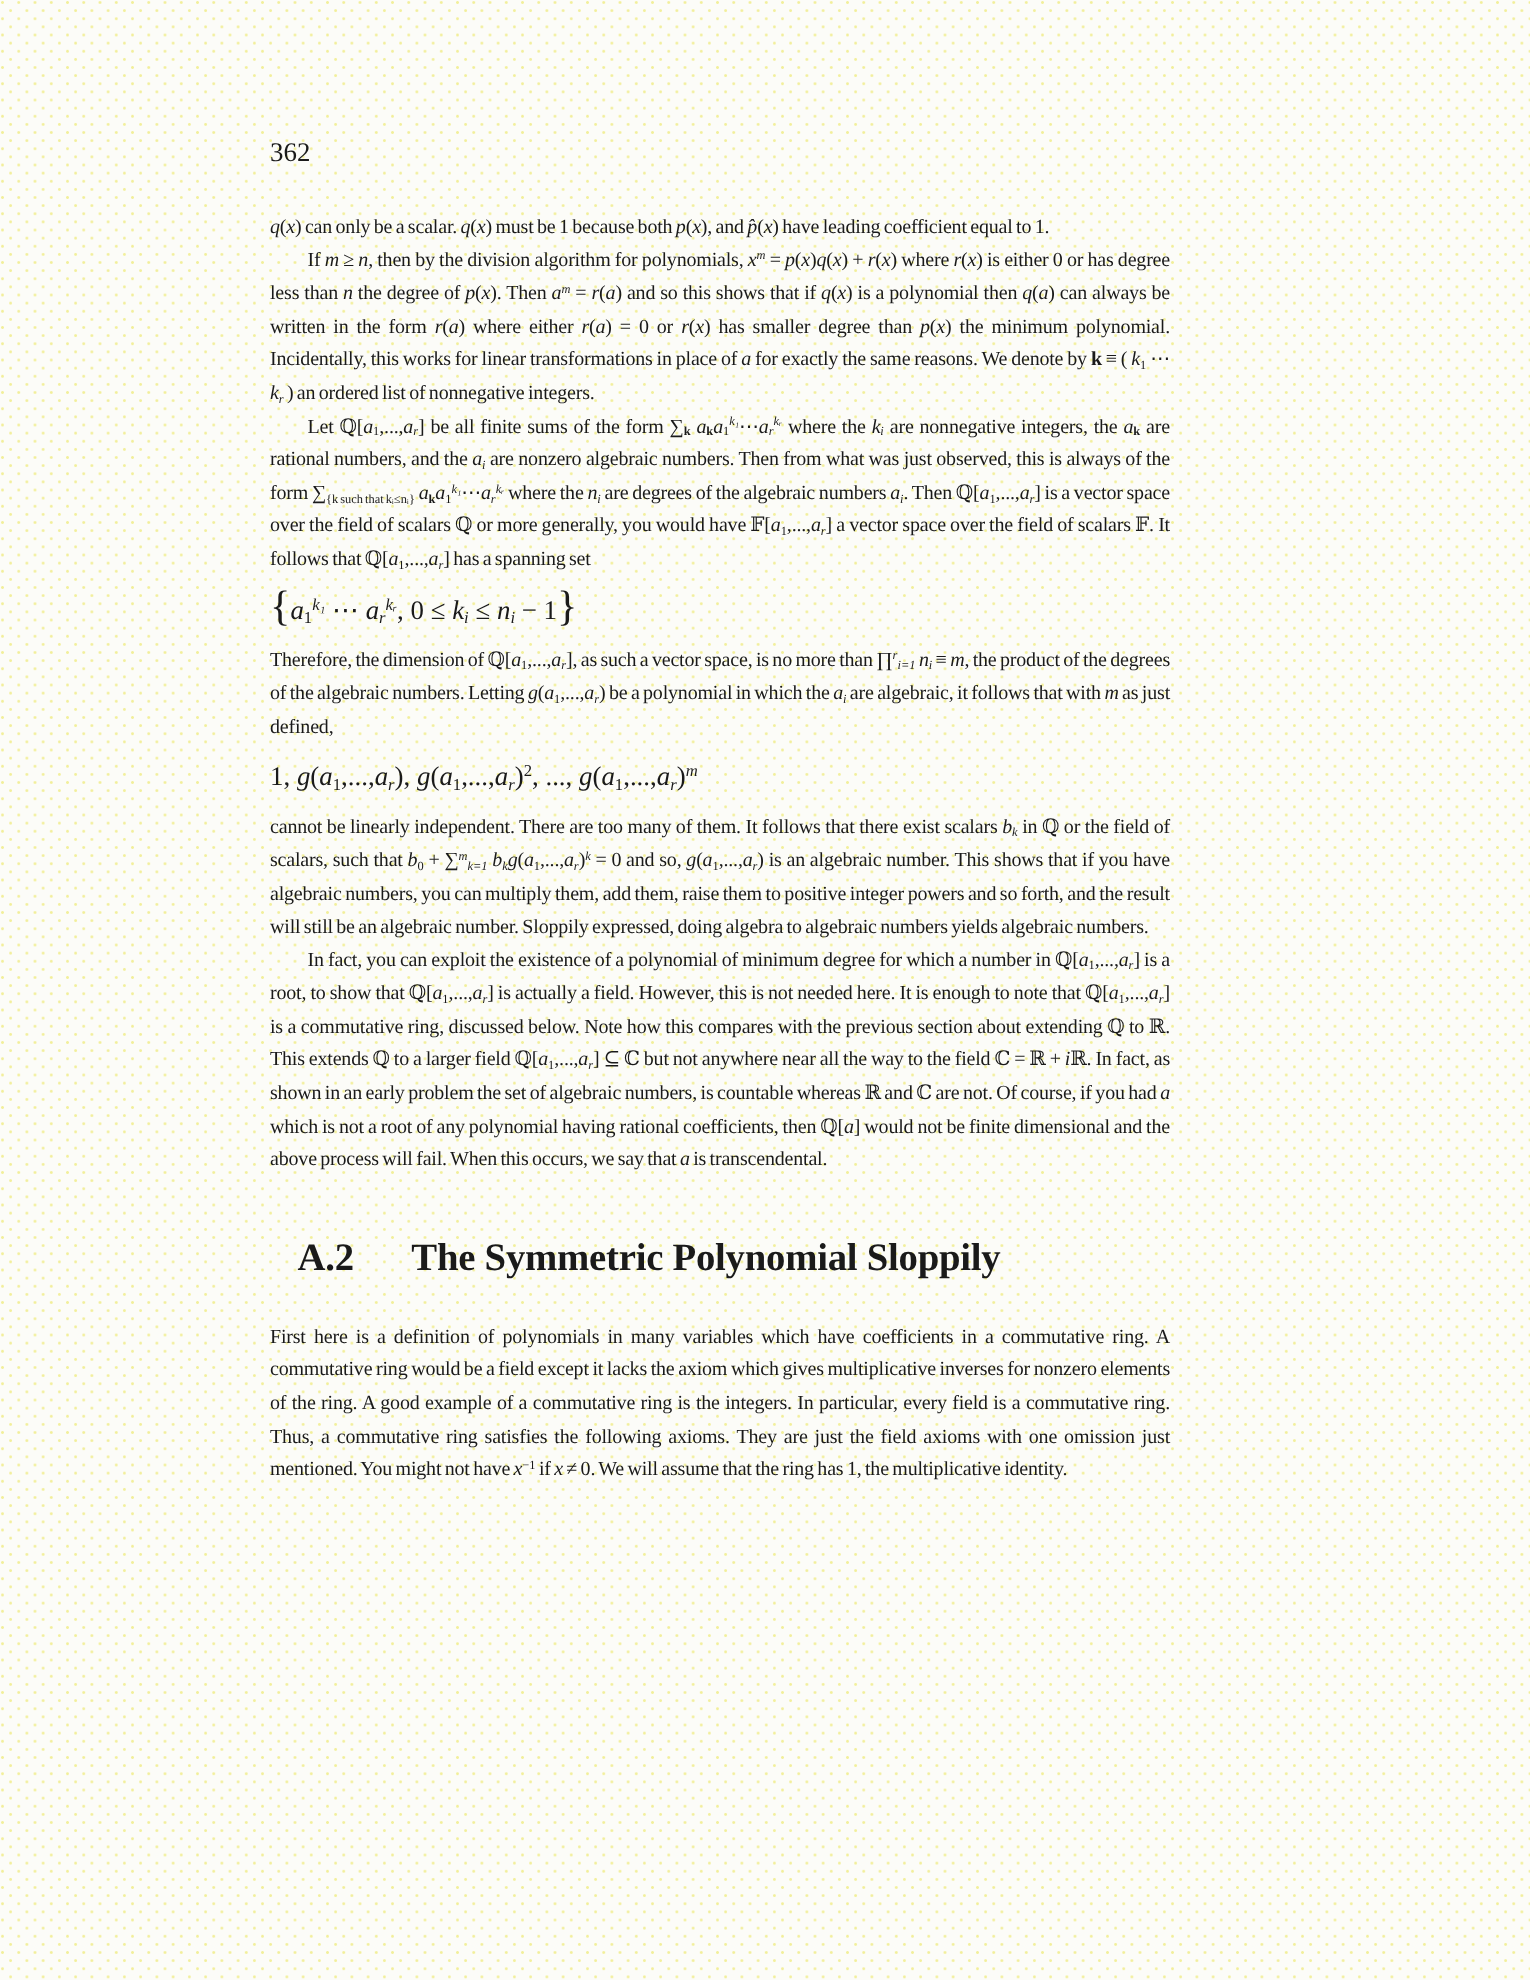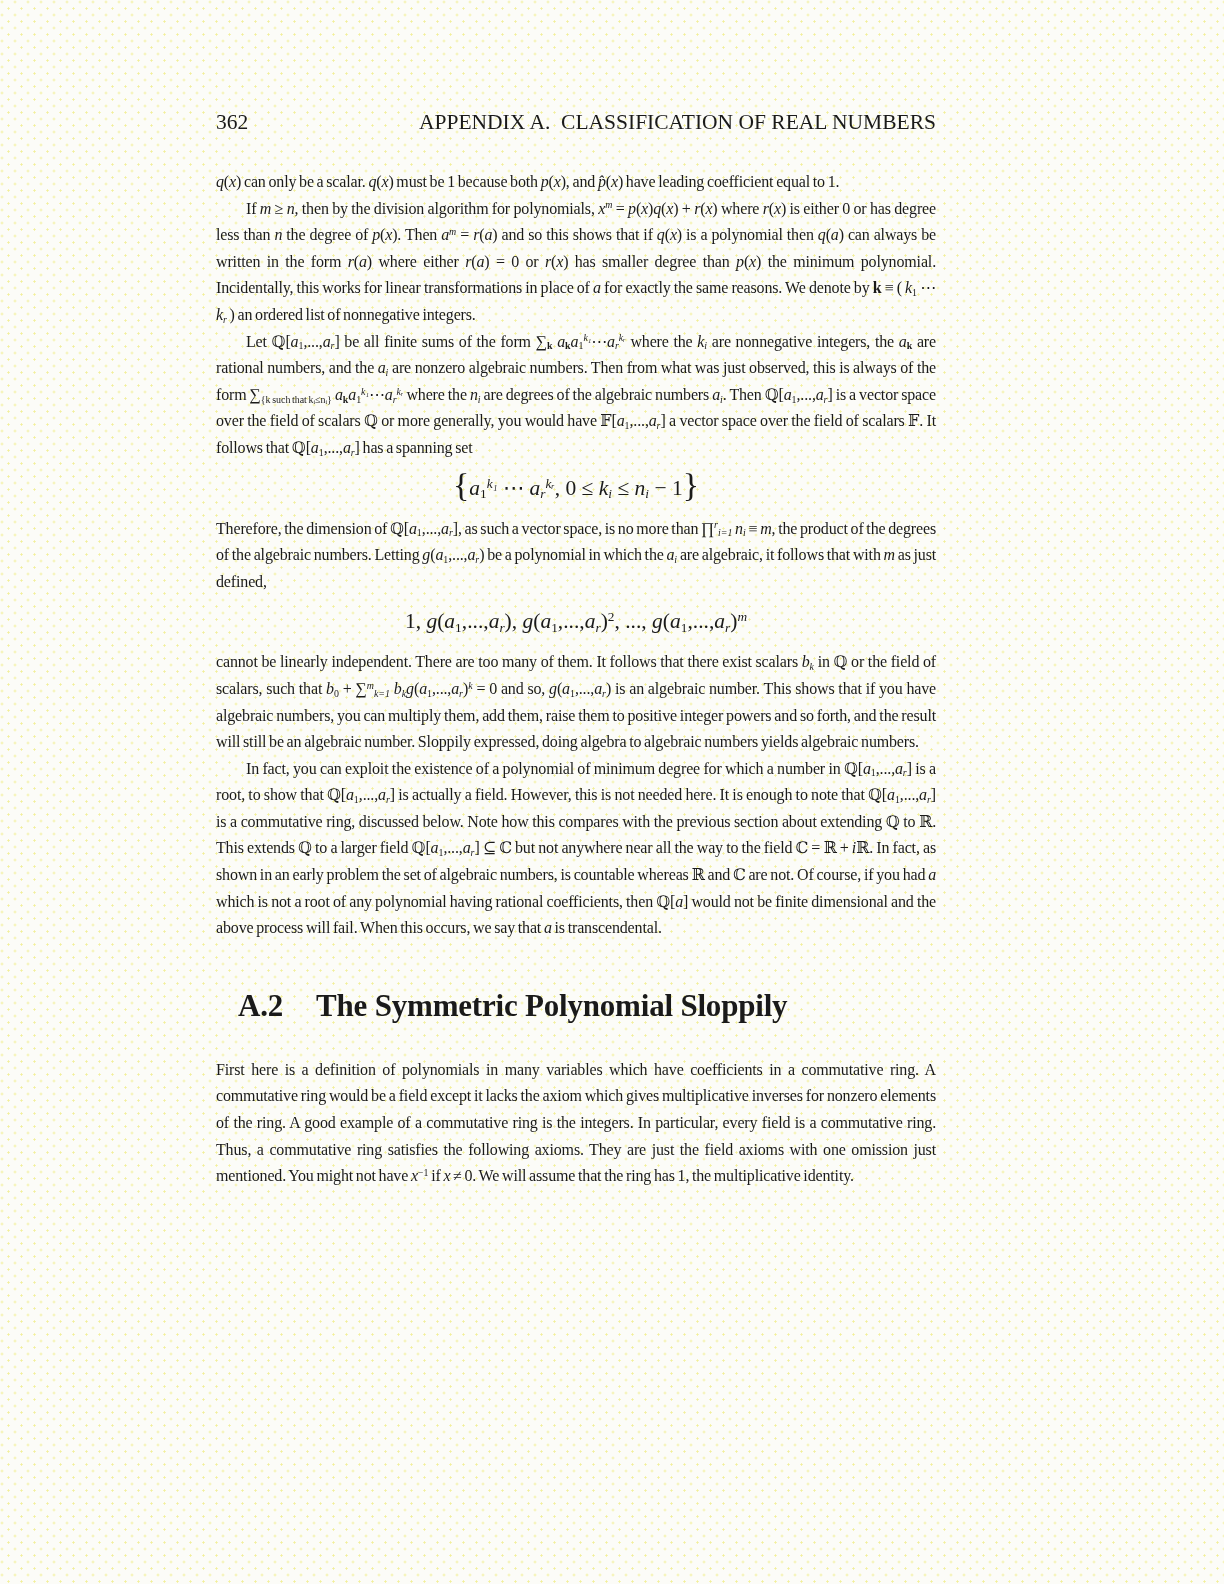--- a/index.html
+++ b/index.html
@@ -23,43 +23,42 @@
   .pg-header{
     display:flex;justify-content:space-between;align-items:center;
     font-size:21.5px;margin-bottom:34px;white-space:pre;
   }
   p.body{
     margin:0;font-size:16px;line-height:26.6px;text-align:justify;
     letter-spacing:-0.15px;word-spacing:-1.1px;
   }
   p.indent{text-indent:30px;}
   .equation{
-    font-size:21.5px;line-height:30px;text-align:center;
+    font-size:21.5px;line-height:30px;text-align:left;
     margin:11px 0 13px;letter-spacing:0;word-spacing:0;
   }
   h2.section{
-    display:flex;gap:33px;align-items:baseline;
+    display:flex;gap:46px;align-items:baseline;
     font-size:31px;font-weight:700;letter-spacing:-0.2px;
     margin:46px 0 33px;padding-left:22px;
   }
   
   .r-i{font-style:italic;}
   .r-b{font-weight:700;}
   .r-sup{font-size:62%;position:relative;top:-0.52em;line-height:0;letter-spacing:0;}
   .r-sub{font-size:62%;position:relative;top:0.28em;line-height:0;letter-spacing:0;}
   .r-big{font-size:158%;line-height:0;position:relative;top:0.05em;}
 </style>
 </head>
 <body>
 
 <div class="sheet">
 
   <div class="pg-header">
     <span>362</span>
-    <span>APPENDIX A.  CLASSIFICATION OF REAL NUMBERS</span>
   </div>
 
   <p class="body"><span class="r-i">q</span><span>(</span><span class="r-i">x</span><span>) can only be a scalar. </span><span class="r-i">q</span><span>(</span><span class="r-i">x</span><span>) must be 1 because both </span><span class="r-i">p</span><span>(</span><span class="r-i">x</span><span>), and </span><span class="r-i">p̂</span><span>(</span><span class="r-i">x</span><span>) have leading coefficient equal to 1.</span></p>
 
   <p class="body indent"><span>If </span><span class="r-i">m</span><span> ≥ </span><span class="r-i">n</span><span>, then by the division algorithm for polynomials, </span><span class="r-i">x</span><span class="r-sup r-i">m</span><span> = </span><span class="r-i">p</span><span>(</span><span class="r-i">x</span><span>)</span><span class="r-i">q</span><span>(</span><span class="r-i">x</span><span>)</span><span> + </span><span class="r-i">r</span><span>(</span><span class="r-i">x</span><span>)</span><span> where </span><span class="r-i">r</span><span>(</span><span class="r-i">x</span><span>)</span><span> is either 0 or has degree less than </span><span class="r-i">n</span><span> the degree of </span><span class="r-i">p</span><span>(</span><span class="r-i">x</span><span>). Then </span><span class="r-i">a</span><span class="r-sup r-i">m</span><span> = </span><span class="r-i">r</span><span>(</span><span class="r-i">a</span><span>)</span><span> and so this shows that if </span><span class="r-i">q</span><span>(</span><span class="r-i">x</span><span>)</span><span> is a polynomial then </span><span class="r-i">q</span><span>(</span><span class="r-i">a</span><span>)</span><span> can always be written in the form </span><span class="r-i">r</span><span>(</span><span class="r-i">a</span><span>)</span><span> where either </span><span class="r-i">r</span><span>(</span><span class="r-i">a</span><span>)</span><span> = 0 or </span><span class="r-i">r</span><span>(</span><span class="r-i">x</span><span>)</span><span> has smaller degree than </span><span class="r-i">p</span><span>(</span><span class="r-i">x</span><span>)</span><span> the minimum polynomial. Incidentally, this works for linear transformations in place of </span><span class="r-i">a</span><span> for exactly the same reasons. We denote by </span><span class="r-b">k</span><span> ≡ ( </span><span class="r-i">k</span><span class="r-sub">1</span><span>  ⋯  </span><span class="r-i">k</span><span class="r-sub r-i">r</span><span> ) an ordered list of nonnegative integers.</span></p>
 
   <p class="body indent"><span>Let ℚ[</span><span class="r-i">a</span><span class="r-sub">1</span><span>,...,</span><span class="r-i">a</span><span class="r-sub r-i">r</span><span>] be all finite sums of the form </span><span>∑</span><span class="r-sub r-b">k</span><span> </span><span class="r-i">a</span><span class="r-sub r-b">k</span><span class="r-i">a</span><span class="r-sub">1</span><span class="r-sup r-i">k₁</span><span>⋯</span><span class="r-i">a</span><span class="r-sub r-i">r</span><span class="r-sup r-i">kᵣ</span><span> where the </span><span class="r-i">k</span><span class="r-sub r-i">i</span><span> are nonnegative integers, the </span><span class="r-i">a</span><span class="r-sub r-b">k</span><span> are rational numbers, and the </span><span class="r-i">a</span><span class="r-sub r-i">i</span><span> are nonzero algebraic numbers. Then from what was just observed, this is always of the form </span><span>∑</span><span class="r-sub">{k such that kᵢ≤nᵢ}</span><span> </span><span class="r-i">a</span><span class="r-sub r-b">k</span><span class="r-i">a</span><span class="r-sub">1</span><span class="r-sup r-i">k₁</span><span>⋯</span><span class="r-i">a</span><span class="r-sub r-i">r</span><span class="r-sup r-i">kᵣ</span><span> where the </span><span class="r-i">n</span><span class="r-sub r-i">i</span><span> are degrees of the algebraic numbers </span><span class="r-i">a</span><span class="r-sub r-i">i</span><span>. Then ℚ[</span><span class="r-i">a</span><span class="r-sub">1</span><span>,...,</span><span class="r-i">a</span><span class="r-sub r-i">r</span><span>] is a vector space over the field of scalars ℚ or more generally, you would have 𝔽[</span><span class="r-i">a</span><span class="r-sub">1</span><span>,...,</span><span class="r-i">a</span><span class="r-sub r-i">r</span><span>] a vector space over the field of scalars 𝔽. It follows that ℚ[</span><span class="r-i">a</span><span class="r-sub">1</span><span>,...,</span><span class="r-i">a</span><span class="r-sub r-i">r</span><span>] has a spanning set</span></p>
 
   <div class="equation"><span class="r-big">{</span><span class="r-i">a</span><span class="r-sub">1</span><span class="r-sup r-i">k₁</span><span> ⋯ </span><span class="r-i">a</span><span class="r-sub r-i">r</span><span class="r-sup r-i">kᵣ</span><span>, 0 ≤ </span><span class="r-i">k</span><span class="r-sub r-i">i</span><span> ≤ </span><span class="r-i">n</span><span class="r-sub r-i">i</span><span> − 1</span><span class="r-big">}</span></div>
 

